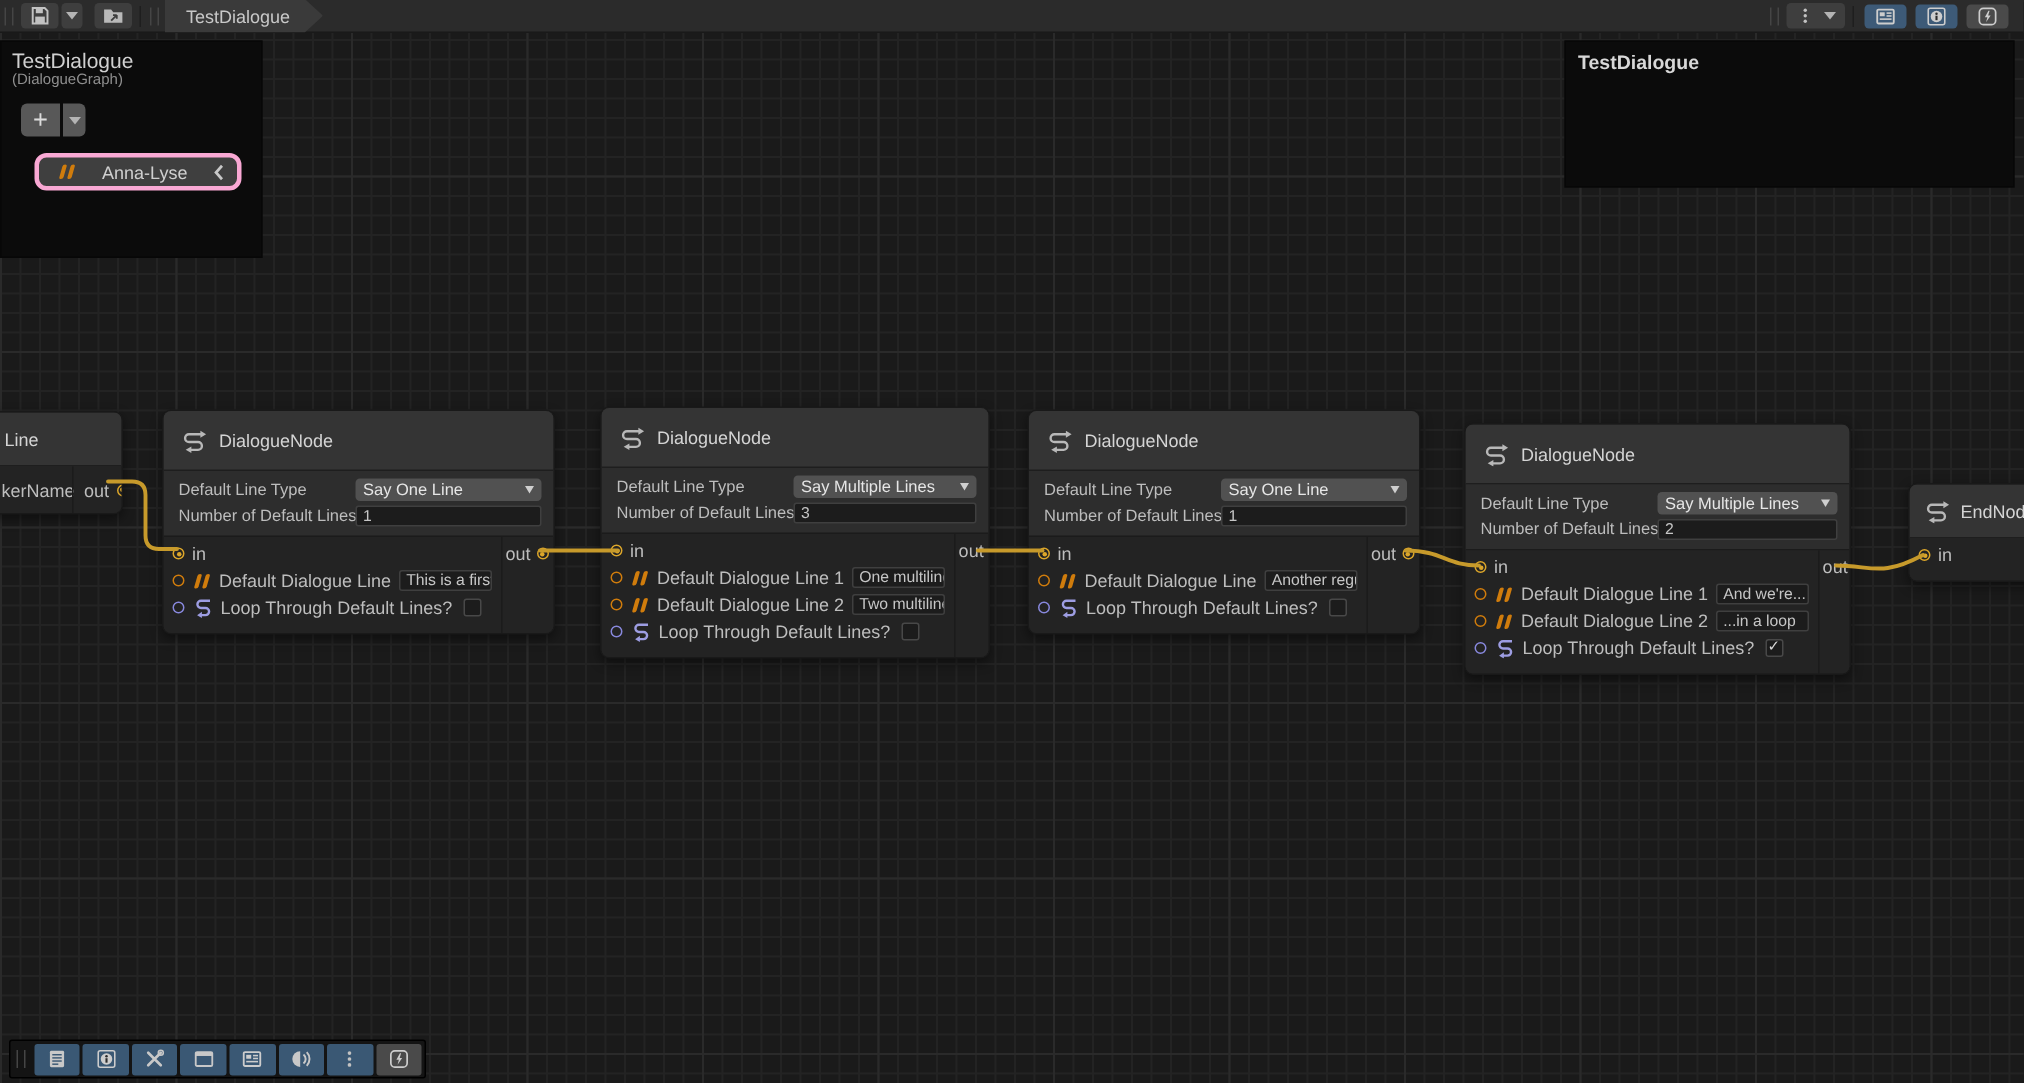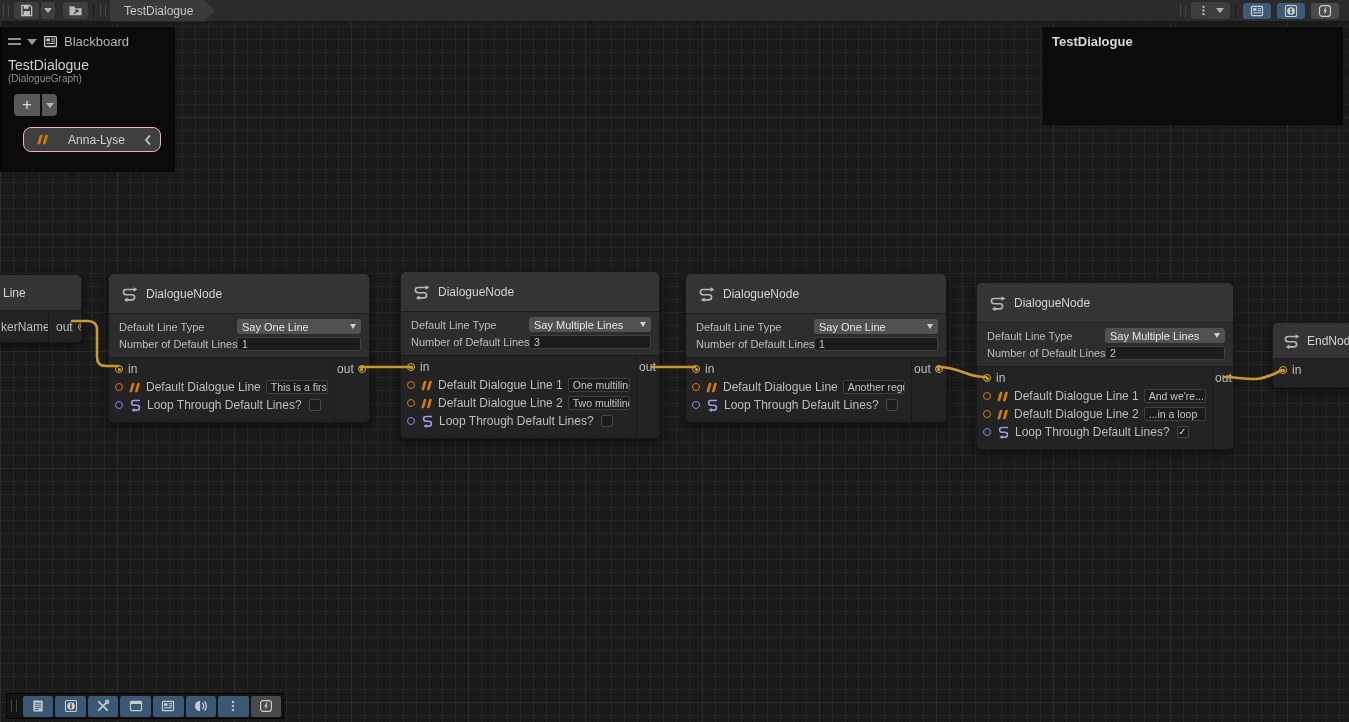--- a/index.html
+++ b/index.html
@@ -42,21 +42,21 @@
   .foldarrow { width:0; height:0; border-left:5px solid transparent; border-right:5px solid transparent;
     border-top:6px solid #9a9a9a; }
   .bb-name { font-size:14px; color:#d0d0d0; padding:4px 0 0 7px; }
   .bb-type { font-size:10px; color:#8f8f8f; padding:0 0 6px 7px; }
   .bb-addrow { display:flex; gap:2px; padding:4px 0 6px 13px; }
   .bb-add { width:26px; height:22px; background:#585858; border-radius:4px 0 0 4px;
     color:#dcdcdc; font-size:17px; display:flex; align-items:center; justify-content:center; }
   .bb-adddd { width:15px; height:22px; background:#585858; border-radius:0 4px 4px 0;
     display:flex; align-items:center; justify-content:center; }
   .bb-pill { margin:5px 0 10px 22px; width:138px; height:25px; background:#3f3f3f;
-    border:1px solid #f9a8d4; border-radius:8px; display:flex; align-items:center;
+    border:3px solid #f9a8d4; border-radius:8px; display:flex; align-items:center;
     padding:0 8px 0 12px; gap:8px; }
   .bb-pill .vname { flex:1; text-align:center; font-size:12px; color:#cfcfcf; }
   .gi-sel { font-size:13px; font-weight:bold; color:#d8d8d8; padding:6px 0 0 8px; }
   
   .node { position:absolute; z-index:2; background:#232323; border:1px solid #191919;
     border-radius:6px; overflow:hidden; box-shadow:0 3px 8px rgba(0,0,0,0.45); }
   .nhead { height:40px; background:#343434; display:flex; align-items:center; gap:7px;
     padding:0 10px; border-bottom:1px solid #1e1e1e; }
   .nhead.small { height:36px; }
   .ntitle { font-size:12px; color:#d4d4d4; white-space:nowrap; }
@@ -226,28 +226,20 @@
       </svg>
     </div>
   <div class="sqbtn off" style="margin-right:10px">
       <svg class="ic" width="14" height="14">
         <use href="#sym-bolt"></use>
       </svg>
     </div>
 </div>
 
 <div class="panel" style="left:0;top:27px;width:175px;height:145px;">
-  <div class="panel-head">
-    <span class="burger"></span>
-    <span class="foldarrow"></span>
-    <svg class="ic" width="15" height="15">
-        <use href="#sym-blackboard"></use>
-      </svg>
-    <span>Blackboard</span>
-  </div>
   <div class="bb-name">TestDialogue</div>
   <div class="bb-type">(DialogueGraph)</div>
   <div class="bb-addrow">
     <div class="bb-add">+</div>
     <div class="bb-adddd">
         <span class="ddarrow"></span>
       </div>
   </div>
   <div class="bb-pill">
     <svg class="ic" width="13" height="11">

